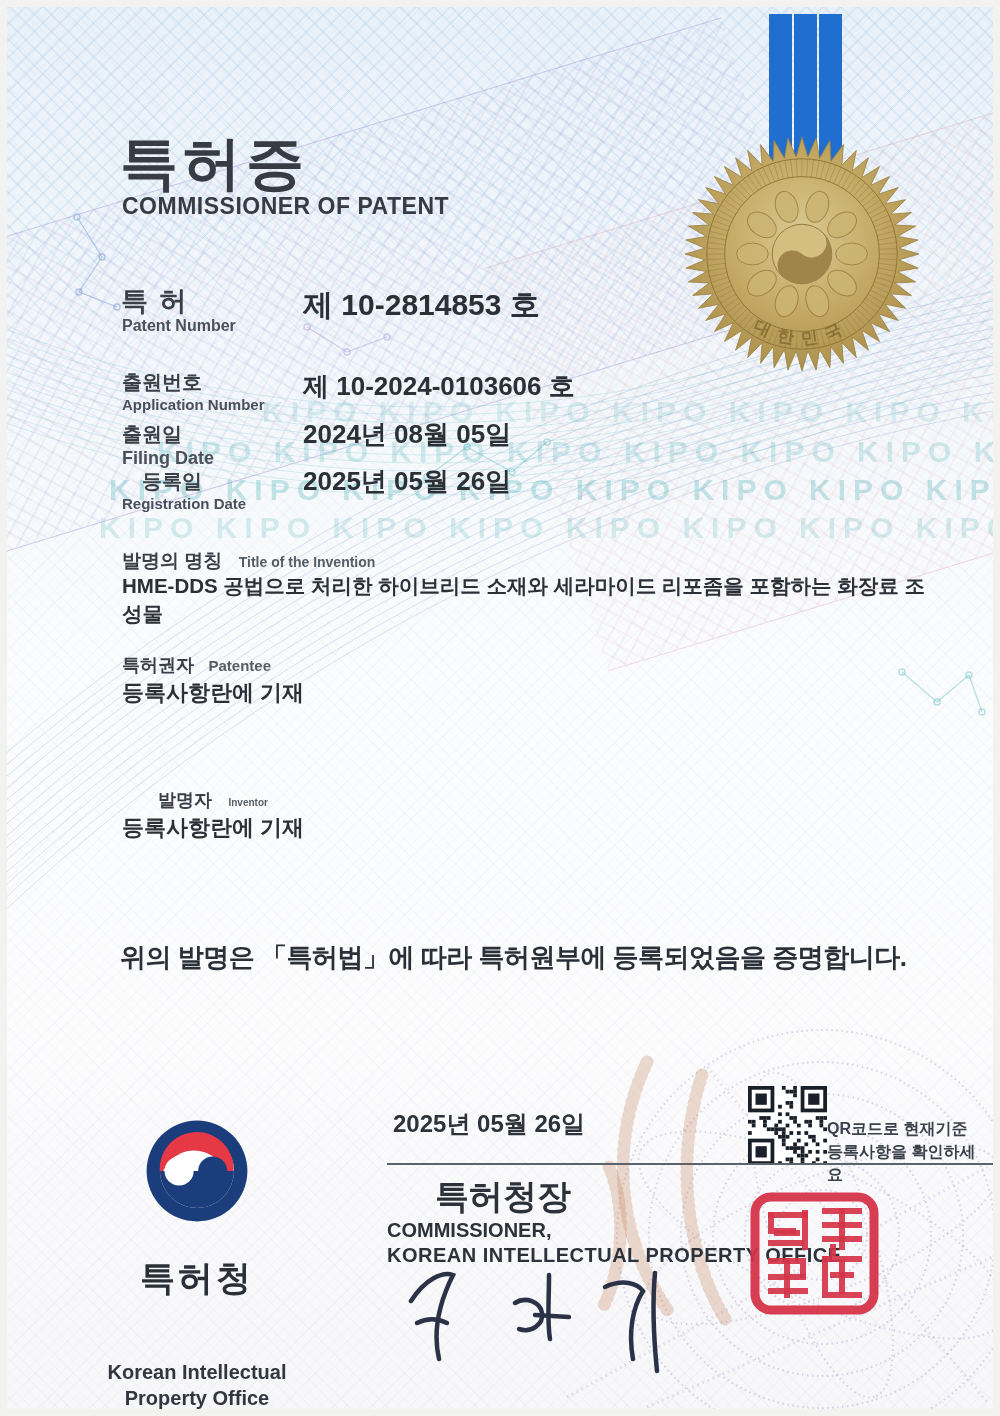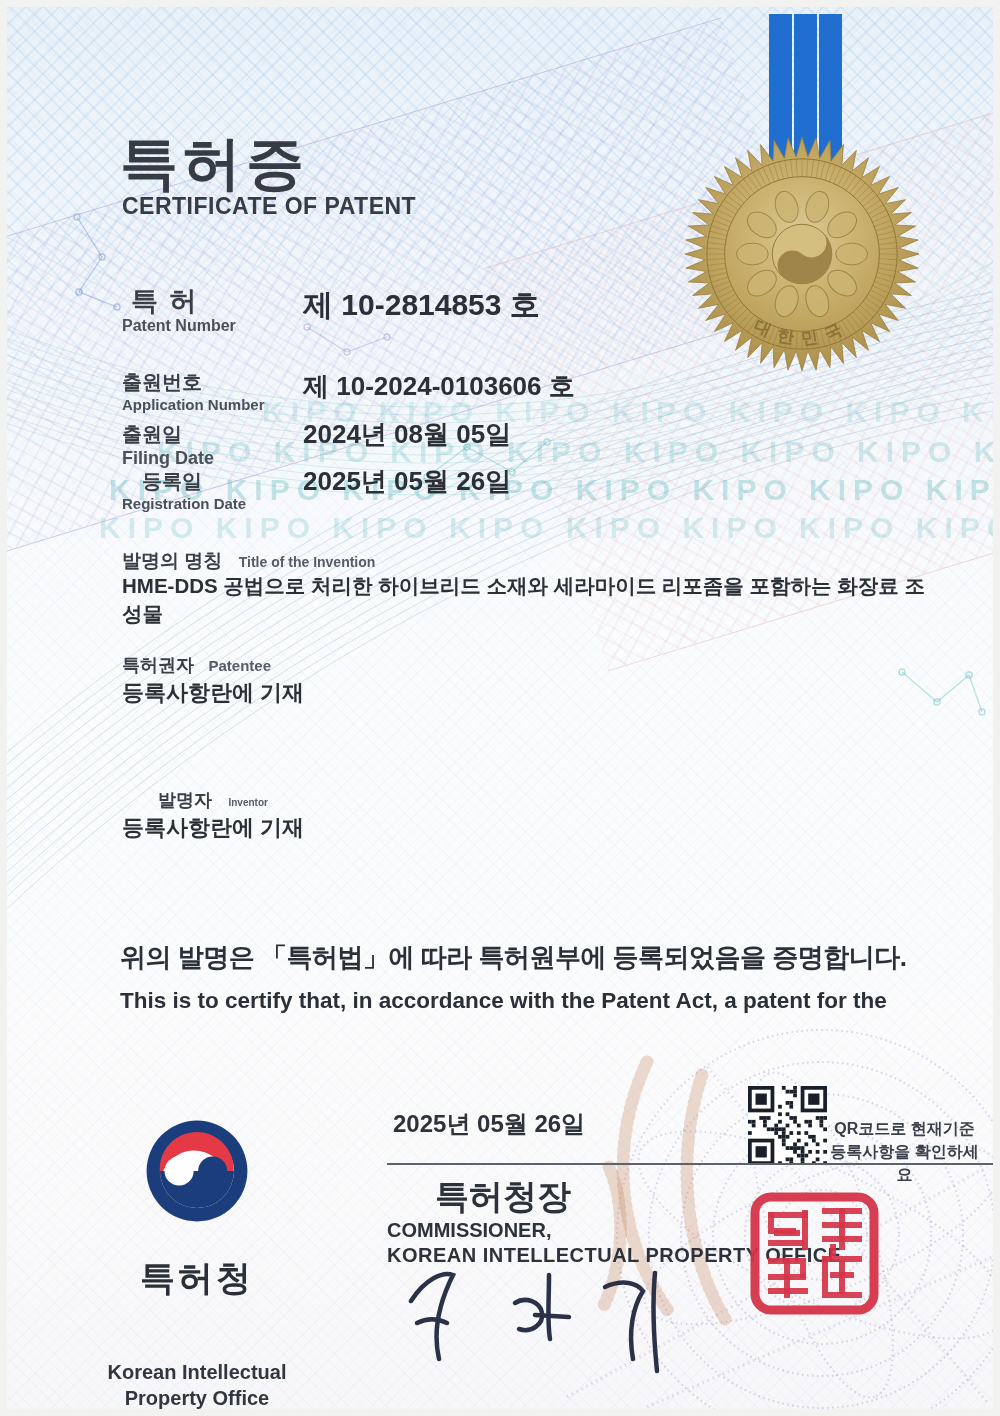--- a/index.html
+++ b/index.html
@@ -25,21 +25,21 @@
   #medal-svg{position:absolute;left:676px;top:128px;z-index:4;}
   .content{position:absolute;z-index:5;}
   .kr-label{font-weight:700;color:#3a3f47;}
   .en-label{font-weight:700;color:#4a505a;}
   .value{font-weight:800;color:#2b2f36;white-space:nowrap;}
   .title-kr{font-size:58px;font-weight:900;color:#363b44;letter-spacing:5px;}
   .title-en{font-size:23px;font-weight:800;color:#363b44;letter-spacing:.5px;}
   .stmt-kr{font-size:26px;font-weight:800;color:#2b3038;letter-spacing:-0.5px;}
   .stmt-en{font-size:22.5px;font-weight:800;color:#2b3038;line-height:35px;}
   .hr-line{position:absolute;left:380px;top:1156px;width:610px;height:2px;background:#5d636b;z-index:5;}
-  .qr-caption{font-size:16px;font-weight:700;color:#3a404a;line-height:23px;text-align:center;}
+  .qr-caption{font-size:16px;font-weight:700;color:#3a404a;line-height:23px;text-align:left;}
 </style>
 </head>
 <body>
 
 <div class="paper">
   <div class="mesh"></div>
   <div class="topband"></div>
   <div class="band" style="left:-220px;top:150px;width:1000px;height:300px;transform:rotate(-17deg);"></div>
   <div class="band pink" style="left:520px;top:120px;width:900px;height:420px;transform:rotate(-17deg);"></div>
   <svg id="bg" width="986" height="1402">
@@ -245,23 +245,23 @@
         <circle cx="120" cy="120" r="30" fill="#d4bf80" stroke="#96793c" stroke-width="1"></circle>
         <path d="M120,90 a30,30 0 0 1 0,60 a15,15 0 0 1 0,-30 a15,15 0 0 0 0,-30 Z" fill="#a0854a" transform="rotate(40 120 120)"></path>
       </g>
     <path id="medArc" d="M 30,120 A 90,90 0 0 0 210,120" fill="none"></path>
     <text font-size="17" font-weight="700" fill="#8a7238" letter-spacing="9">
       <textPath href="#medArc" startOffset="50%" text-anchor="middle">대한민국</textPath>
     </text>
   </svg>
 
   <div class="content title-kr" style="left:113px;top:118px;">특허증</div>
-  <div class="content title-en" style="left:115px;top:186px;">CERTIFICATE OF PATENT</div>
-
-  <div class="content kr-label" style="left:124px;top:276px;font-size:27px;letter-spacing:2px;">특 허</div>
+  <div class="content title-en" style="left:115px;top:186px;">COMMISSIONER OF PATENT</div>
+
+  <div class="content kr-label" style="left:114px;top:276px;font-size:27px;letter-spacing:2px;">특 허</div>
   <div class="content en-label" style="left:115px;top:310px;font-size:16px;">Patent Number</div>
   <div class="content value" style="left:296px;top:278px;font-size:30px;">제 10-2814853 호</div>
 
   <div class="content kr-label" style="left:115px;top:362px;font-size:20px;">출원번호</div>
   <div class="content en-label" style="left:115px;top:389px;font-size:15px;">Application Number</div>
   <div class="content value" style="left:296px;top:362px;font-size:26px;">제 10-2024-0103606 호</div>
 
   <div class="content kr-label" style="left:115px;top:414px;font-size:20px;">출원일</div>
   <div class="content en-label" style="left:115px;top:441px;font-size:18px;">Filing Date</div>
   <div class="content value" style="left:296px;top:410px;font-size:26px;">2024년 08월 05일</div>
@@ -283,21 +283,20 @@
   <div class="content value" style="left:115px;top:671px;font-size:22px;">등록사항란에 기재</div>
 
   <div class="content" style="left:115px;top:781px;">
     <span class="kr-label" style="font-size:18px;margin-left:36px;">발명자</span>
     <span class="en-label" style="font-size:10px;font-weight:600;margin-left:12px;color:#555c66;">Inventor</span>
   </div>
   <div class="content value" style="left:115px;top:806px;font-size:22px;">등록사항란에 기재</div>
 
   <div class="content stmt-kr" style="left:113px;top:933px;">위의 발명은 「특허법」에 따라 특허원부에 등록되었음을 증명합니다.</div>
   <div class="content stmt-en" style="left:113px;top:976px;">
-    <div>This is to certify that, in accordance with the Patent Act, a patent for the</div>
   </div>
 
   <div class="content" style="left:386px;top:1101px;font-size:24px;font-weight:600;color:#2e333b;">2025년 05월 26일</div>
 
   <svg class="content" style="left:741px;top:1079px;" width="79" height="79" viewBox="0 0 21 21" id="qr-svg">
       <rect x="0" y="0" width="21" height="21" fill="#ffffff"></rect>
       <rect x="0" y="0" width="7" height="7" fill="#1a2029"></rect>
       <rect x="1" y="1" width="5" height="5" fill="#fff"></rect>
       <rect x="2" y="2" width="3" height="3" fill="#1a2029"></rect>
       <rect x="14" y="0" width="7" height="7" fill="#1a2029"></rect>

